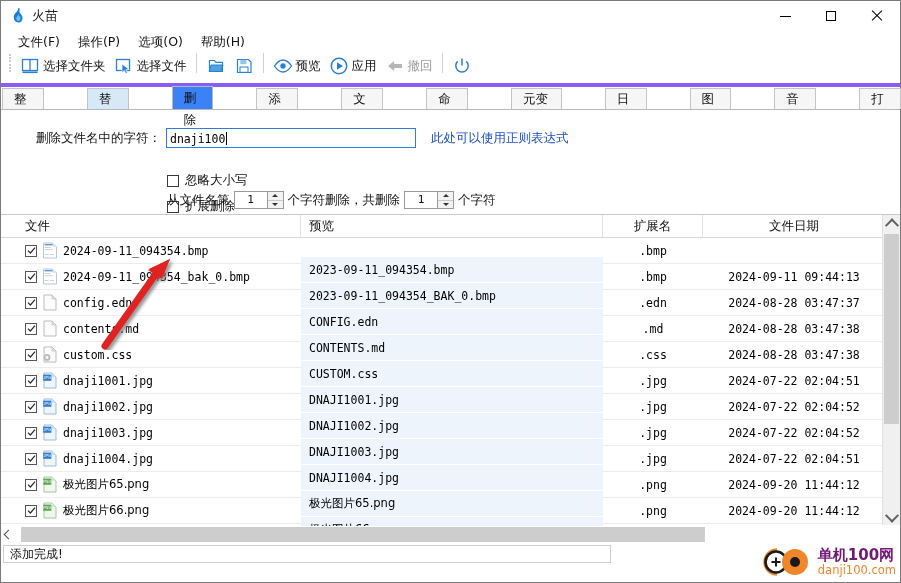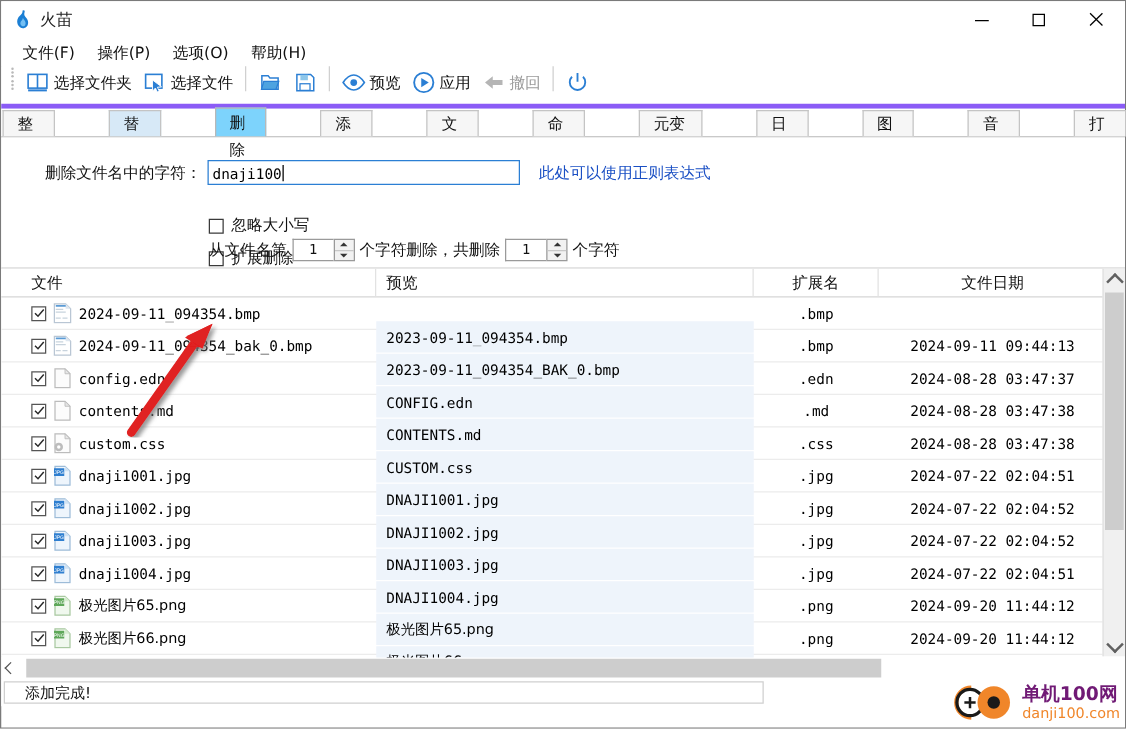--- a/index.html
+++ b/index.html
@@ -38,21 +38,21 @@
   .tb-btn span.lbl{font-size:12.5px;color:#111;}
   .tb-btn.dim span.lbl{color:#9a9a9a;}
   .tb-sep{width:1px;height:20px;background:#d0d0d0;margin:0 5px;}
   .ico{width:20px;height:20px;display:block;}
 
   
   .tabstrip{height:22px;display:flex;align-items:flex-end;background:#fff;border-bottom:1px solid #b8b8b8;padding-left:1px;gap:44px;}
   .tab{height:20px;line-height:20px;padding:0 11px;font-size:12.5px;color:#111;
        border:1px solid #c4c4c4;border-bottom:none;background:#f6f6f6;margin-right:-1px;cursor:default;}
   .tab.alt{background:#d7e9f7;}
-  .tab.active{background:#7dd3fc;height:22px;line-height:22px;position:relative;z-index:3;border-color:#b8b8b8;font-weight:normal;}
+  .tab.active{background:#3b82f6;height:22px;line-height:22px;position:relative;z-index:3;border-color:#b8b8b8;font-weight:normal;}
 
   
   .panel{position:relative;height:104px;background:#fff;border-bottom:1px solid #c9c9c9;}
   .row-main{position:absolute;left:35px;top:18px;display:flex;align-items:center;}
   .fld-label{font-size:12.5px;color:#111;}
   .txtbox{width:250px;height:20px;border:1px solid #2b7fd4;background:#fff;margin-left:5px;
           font-family:"DejaVu Sans Mono","Liberation Mono",monospace;font-size:11.5px;color:#000;
           padding:0 3px;line-height:20px;box-sizing:border-box;position:relative;}
   .caret{display:inline-block;width:1px;height:13px;background:#000;vertical-align:-2px;margin-left:1px;}
   .hintlink{margin-left:15px;font-size:12.5px;color:#1a4fc4;cursor:default;}
@@ -106,21 +106,21 @@
   .chev.dn{transform:rotate(-135deg) translate(1px,1px);}
 
   
   .hsb{height:18px;background:#fff;display:flex;align-items:center;}
   .hsb .lbtn{width:15px;height:16px;display:flex;align-items:center;justify-content:center;}
   .chevl{width:6px;height:6px;border-left:1.5px solid #505050;border-bottom:1.5px solid #505050;transform:rotate(45deg);}
   .hsb .track{flex:1;height:15px;background:#fff;position:relative;}
   .hsb .thumb{position:absolute;left:5px;top:0;width:684px;height:15px;background:#cdcdcd;}
   .statusbar{height:22px;display:flex;align-items:center;background:#fff;padding-left:2px;}
   .status-box{width:608px;height:18px;border:1px solid #cfcfcf;box-sizing:border-box;
-              display:flex;align-items:center;padding-left:16px;font-size:12px;color:#111;background:#fff;}
+              display:flex;align-items:center;padding-left:6px;font-size:12px;color:#111;background:#fff;}
 
   
   .watermark{position:absolute;right:4px;bottom:2px;display:flex;align-items:center;gap:3px;}
   .wm-text{display:flex;flex-direction:column;line-height:1.05;}
   .wm-t1{font-size:15px;color:#701a75;font-family:"DejaVu Sans",sans-serif;font-weight:bold;}
   .wm-t2{font-size:11.5px;color:#f0862a;font-family:"DejaVu Sans",sans-serif;}
 </style>
 </head>
 <body>
 

